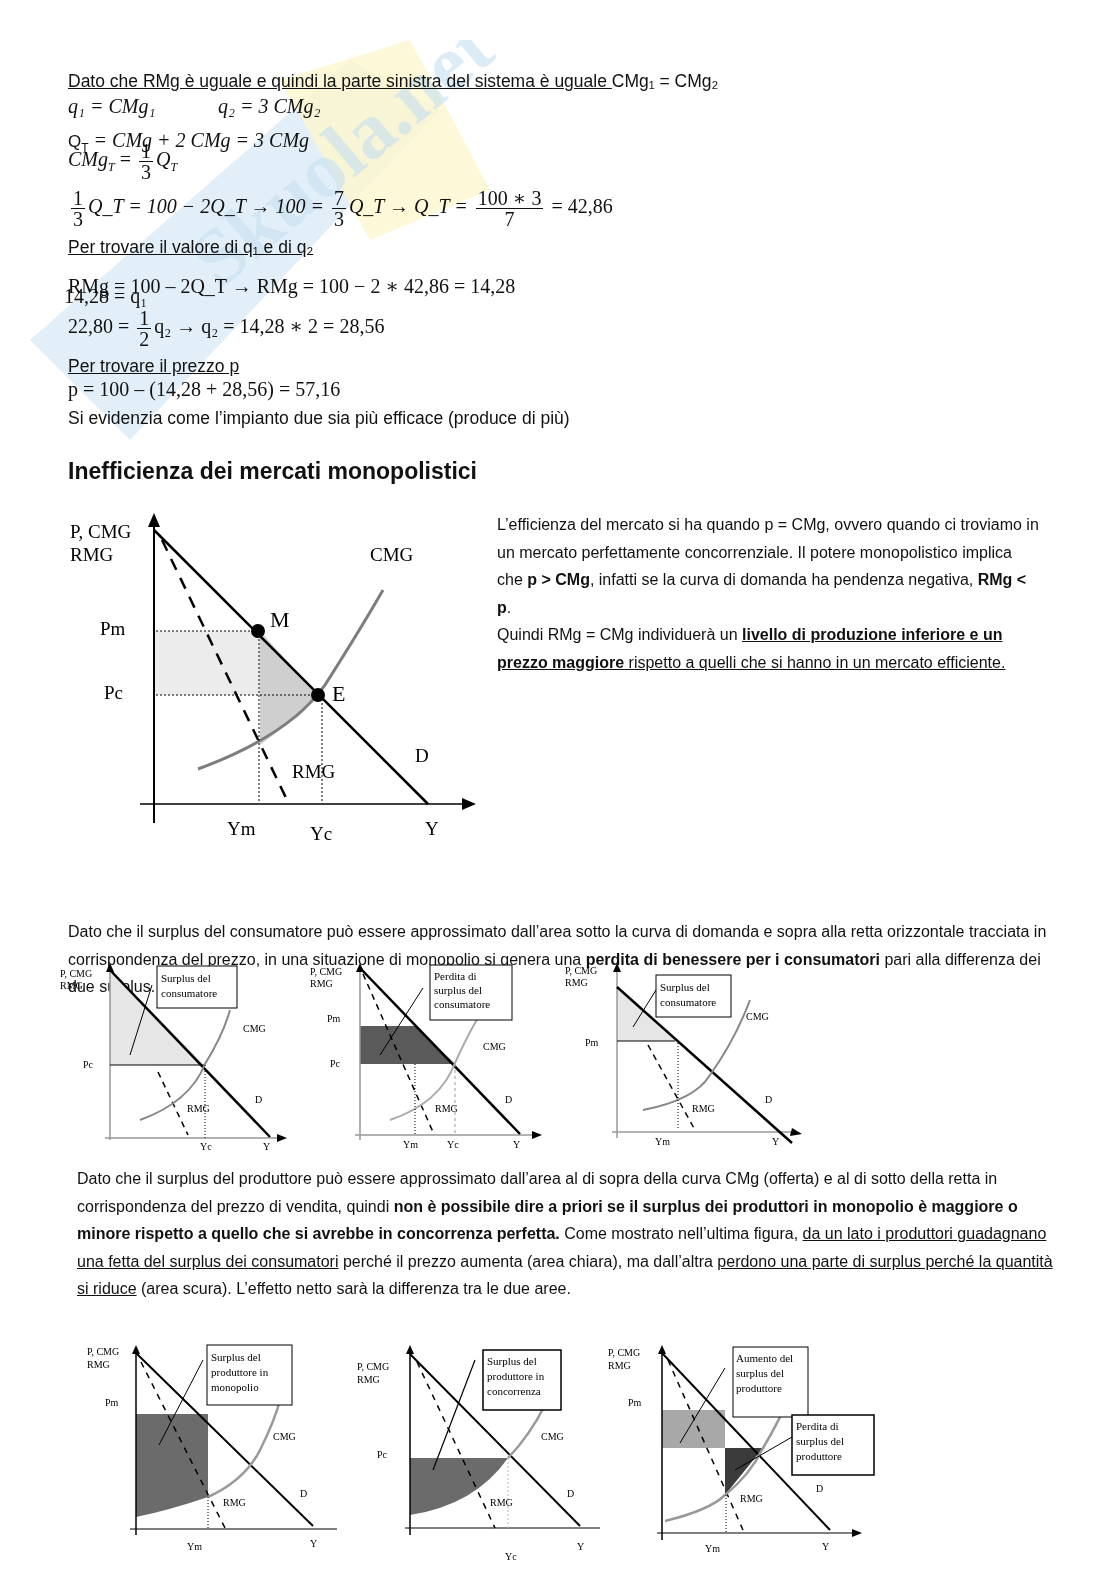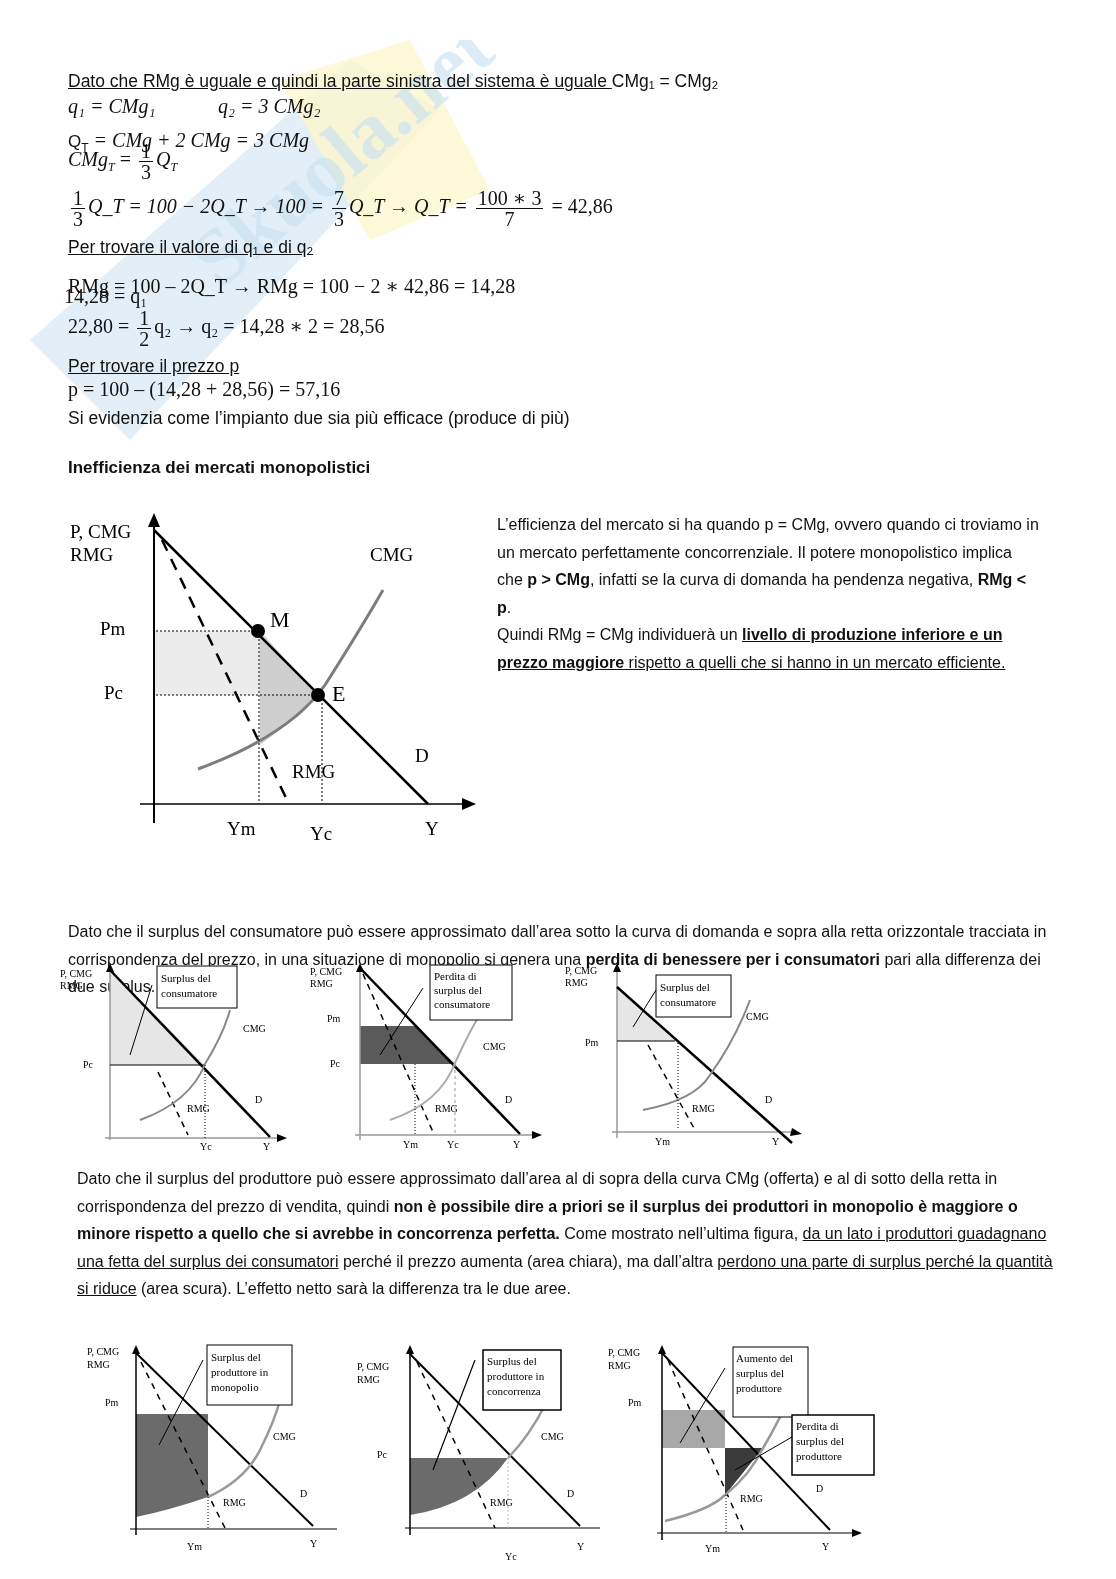--- a/index.html
+++ b/index.html
@@ -9,21 +9,21 @@
   .txt { position: absolute; font-size: 17.5px; line-height: 27px; white-space: nowrap; }
   .math { position: absolute; font-family: "Liberation Serif", "DejaVu Serif", serif; font-size: 20px; white-space: nowrap; }
   .math i { font-style: italic; }
   .u { text-decoration: underline; }
   .b { font-weight: bold; }
   .frac { display: inline-block; vertical-align: middle; text-align: center; margin: 0 3px; }
   .frac span { display: block; line-height: 20px; }
   .frac .num { border-bottom: 1.3px solid #111; padding: 0 2px; }
   sub { font-size: 12px; }
   .para { position: absolute; font-size: 16px; line-height: 27.5px; }
-  .heading { position: absolute; font-size: 17px; font-weight: bold; }
+  .heading { position: absolute; font-size: 23px; font-weight: bold; }
   svg text { font-family: "Liberation Serif", "DejaVu Serif", serif; }
 </style>
 </head>
 <body>
 
 <svg class="watermark" viewBox="0 0 520 420">
   <polygon points="10,300 330,20 420,70 110,400" fill="#d8eaf6" opacity="0.75"></polygon>
   <polygon points="260,40 390,0 470,150 350,200" fill="#fdf6cd" opacity="0.8"></polygon>
   <text x="200" y="250" font-size="80" fill="#c6e0f1" opacity="0.6" transform="rotate(-40 200 250)" font-family="Liberation Sans, sans-serif" font-weight="bold">Skuola.net</text>
 </svg>

